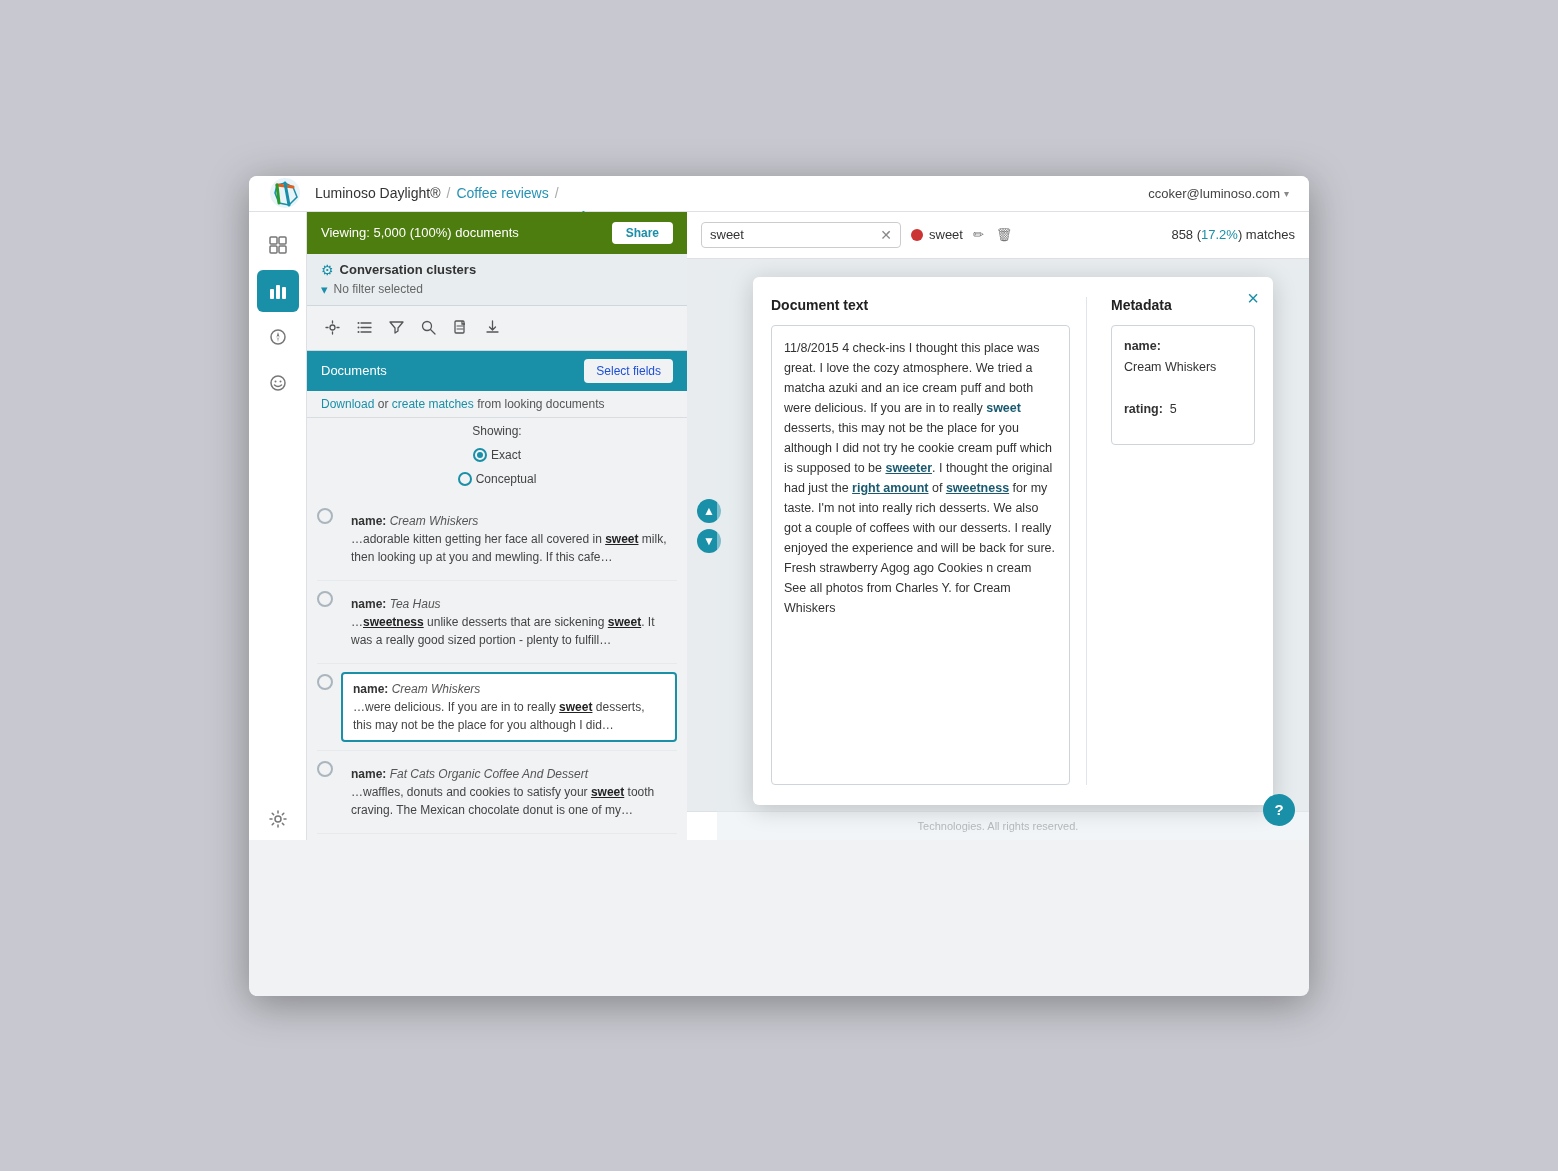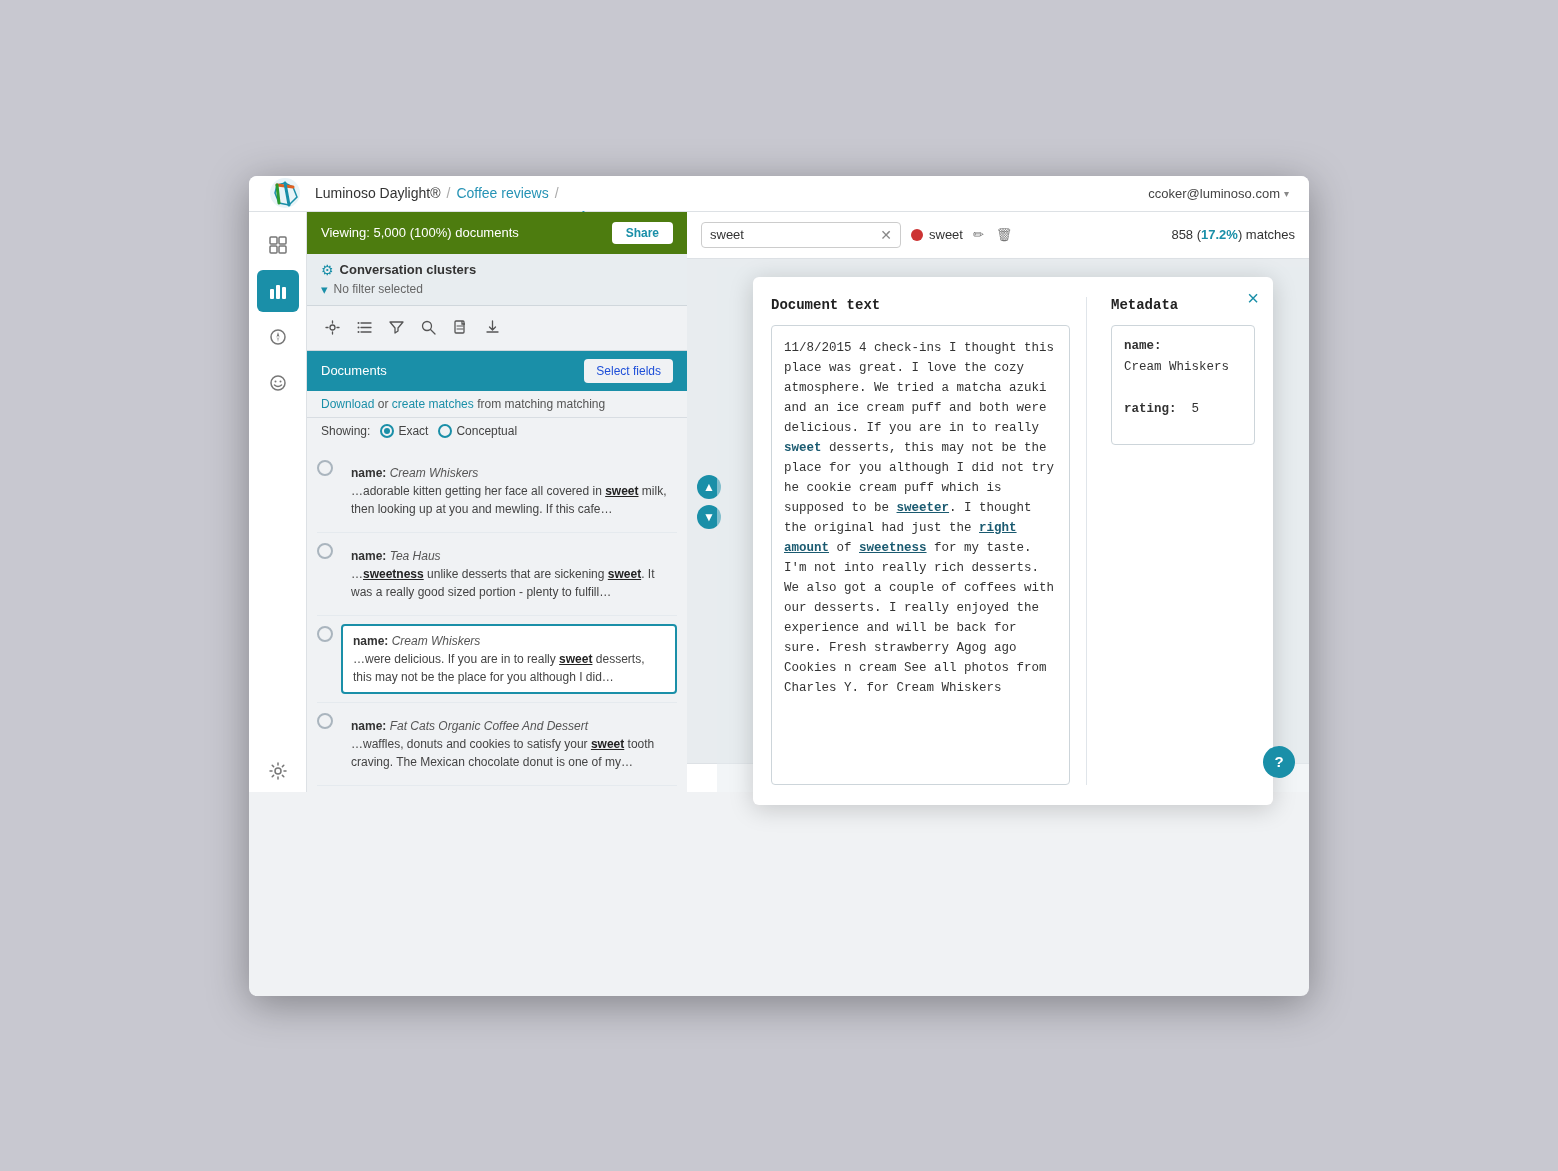--- a/index.html
+++ b/index.html
@@ -182,20 +182,21 @@
     }
     .download-row a { color: #1a8fa8; text-decoration: none; cursor: pointer; }
 
     .showing-row {
       padding: 6px 14px;
       display: flex;
       align-items: center;
       gap: 10px;
       font-size: 12px;
       color: #444;
+      flex-direction: column;
     }
     .radio-option {
       display: flex;
       align-items: center;
       gap: 4px;
       cursor: pointer;
     }
     .radio-circle {
       width: 14px;
       height: 14px;
@@ -316,21 +317,21 @@
       cursor: pointer;
       color: #777;
       font-size: 13px;
       padding: 2px 4px;
     }
     .matches-count {
       font-size: 13px;
       color: #333;
       margin-left: auto;
     }
-    .matches-count .pct { color: #1a8fa8; font-weight: bold; }
+    .matches-count .pct { color: #1a8fa8; }
 
     
     .nav-arrows {
       position: absolute;
       left: 10px;
       top: 50%;
       transform: translateY(-50%);
       display: flex;
       flex-direction: column;
       gap: 6px;
@@ -380,21 +381,20 @@
       color: #1a8fa8;
       cursor: pointer;
       background: none;
       border: none;
       font-weight: 300;
     }
     .modal-body {
       display: flex;
       gap: 8px;
       padding: 20px 18px;
-      font-family: Liberation Mono, monospace;
     }
     .modal-left {
       flex: 1;
       padding-right: 16px;
       border-right: 1px solid #e0e5ea;
     }
     .modal-right {
       width: 160px;
       padding-left: 16px;
     }
@@ -592,21 +592,21 @@
 
       <div class="documents-header">
         <span>Documents</span>
         <button class="select-fields-btn">Select fields</button>
       </div>
 
       <div class="download-row">
         <a>Download</a>
         <span> or </span>
         <a>create matches</a>
-        <span> from matching matching</span>
+        <span> from looking documents</span>
       </div>
 
       <div class="showing-row">
         <span>Showing:</span>
         <div class="radio-option">
           <div class="radio-circle filled"></div>
           <span>Exact</span>
         </div>
         <div class="radio-option">
           <div class="radio-circle"></div>

